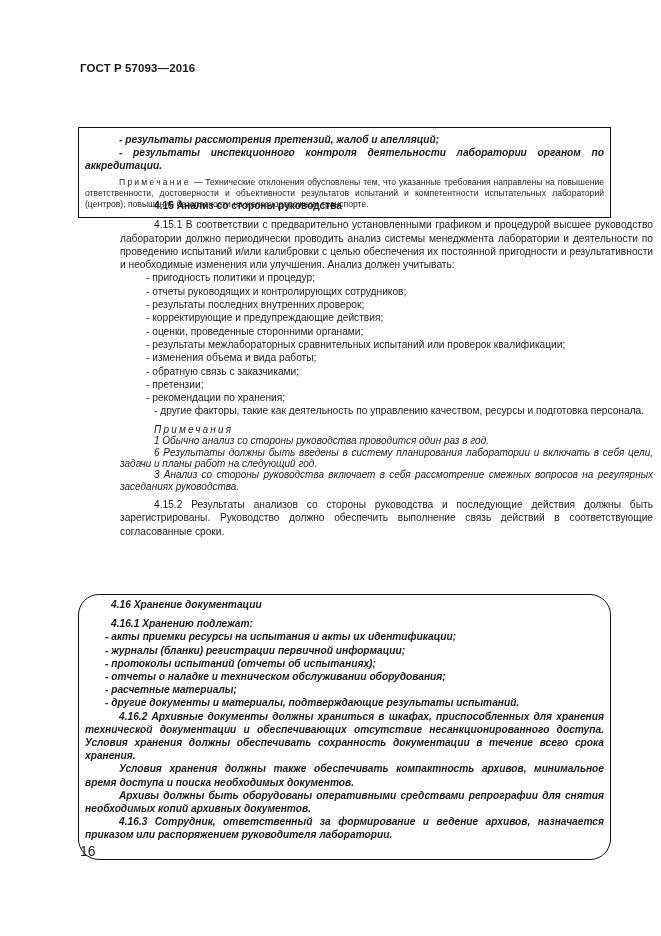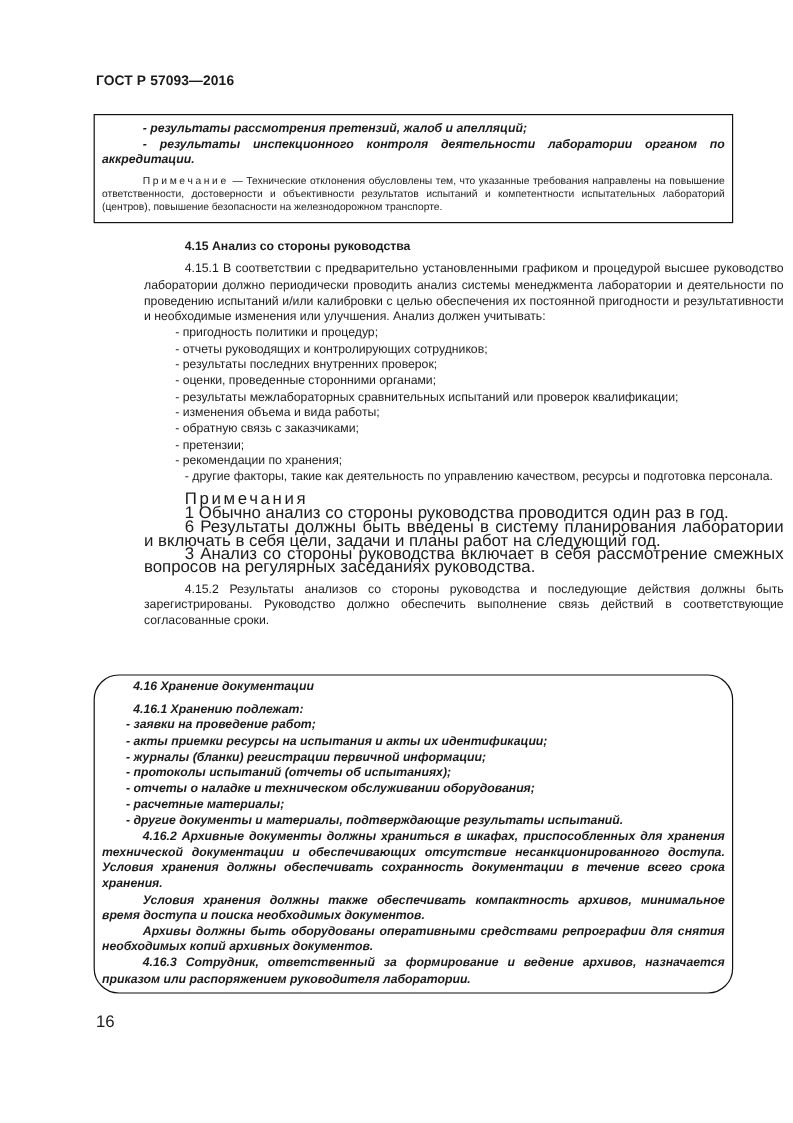--- a/index.html
+++ b/index.html
@@ -7,37 +7,37 @@
     width: 661px; height: 936px; position: relative; overflow: hidden;
     font-family: "Liberation Sans", sans-serif; color: #1a1a1a;
   }
   .page { position: absolute; left: 0; top: 0; width: 652px; height: 936px; }
   .header {
     position: absolute; left: 80px; top: 62px;
     font-size: 11.5px; font-weight: bold; letter-spacing: 0.1px;
   }
   .box {
     position: absolute; left: 78px; width: 533px;
-    border: 1.3px solid #111; box-sizing: border-box;
+    border: 1.3px solid #111; box-sizing: border-box; margin-top: 32px;
   }
   .box1 { top: 95px; height: 91px; padding: 5px 6px 0 6px; }
   .box2 { top: 562px; height: 266px; padding: 3px 6px 0 6px; border-radius: 21px; }
   .bi { font-style: italic; font-weight: bold; font-size: 10.2px; line-height: 13.2px; text-align: justify; }
   .ind { text-indent: 34px; }
   .ind-small { text-indent: 8px; }
   .note { font-size: 8.6px; line-height: 11.2px; text-align: justify; }
   .spaced { letter-spacing: 2.2px; }
   .main {
     position: absolute; left: 80px; width: 533px;
     font-size: 10.2px; line-height: 13.3px; text-align: justify;
   }
   .sec-title { font-weight: bold; font-size: 10.2px; }
   .p { margin: 0; }
   .item { padding-left: 26px; }
-  .notes { font-size: 14px; line-height: 11.4px; }
+  .notes { font-size: 10px; line-height: 11.4px; font-style: italic; }
   .pagenum { position: absolute; left: 80px; top: 843px; font-size: 14px; }
   .gap6 { height: 6px; }
   .gap4 { height: 4px; }
 </style>
 </head>
 <body>
 
 <div class="page">
 
   <div class="header">ГОСТ Р 57093—2016</div>
@@ -49,20 +49,21 @@
     <p class="p note ind"><span class="spaced">Примечание</span><span> — Технические отклонения обусловлены тем, что указанные требования направлены на повышение ответственности, достоверности и объективности результатов испытаний и компетентности испытательных лабораторий (центров), повышение безопасности на железнодорожном транспорте.</span></p>
   </div>
 
   <div class="main" style="top: 199px; margin-left: 40px;">
     <p class="p sec-title ind">4.15 Анализ со стороны руководства</p>
     <div class="gap6"></div>
     <p class="p ind">4.15.1 В соответствии с предварительно установленными графиком и процедурой высшее руководство лаборатории должно периодически проводить анализ системы менеджмента лаборатории и деятельности по проведению испытаний и/или калибровки с целью обеспечения их постоянной пригодности и результативности и необходимые изменения или улучшения. Анализ должен учитывать:</p>
     <p class="p item">- пригодность политики и процедур;</p>
     <p class="p item">- отчеты руководящих и контролирующих сотрудников;</p>
     <p class="p item">- результаты последних внутренних проверок;</p>
+    <p class="p item">- корректирующие и предупреждающие действия;</p>
     <p class="p item">- оценки, проведенные сторонними органами;</p>
     <p class="p item">- результаты межлабораторных сравнительных испытаний или проверок квалификации;</p>
     <p class="p item">- изменения объема и вида работы;</p>
     <p class="p item">- обратную связь с заказчиками;</p>
     <p class="p item">- претензии;</p>
     <p class="p item">- рекомендации по хранения;</p>
     <p class="p ind">- другие факторы, такие как деятельность по управлению качеством, ресурсы и подготовка персонала.</p>
     <div class="gap6"></div>
     <div class="notes">
       <p class="p ind spaced">Примечания</p>
@@ -71,21 +72,20 @@
       <p class="p ind">3 Анализ со стороны руководства включает в себя рассмотрение смежных вопросов на регулярных заседаниях руководства.</p>
     </div>
     <div class="gap6"></div>
     <p class="p ind">4.15.2 Результаты анализов со стороны руководства и последующие действия должны быть зарегистрированы. Руководство должно обеспечить выполнение связь действий в соответствующие согласованные сроки.</p>
   </div>
 
   <div class="box box2">
     <p class="p bi ind-small" style="padding-left:26px; text-indent:0;">4.16 Хранение документации</p>
     <div class="gap6"></div>
     <p class="p bi" style="padding-left:26px;">4.16.1 Хранению подлежат:</p>
-    <p class="p bi" style="padding-left:20px;">- заявки на проведение работ;</p>
     <p class="p bi" style="padding-left:20px;">- акты приемки ресурсы на испытания и акты их идентификации;</p>
     <p class="p bi" style="padding-left:20px;">- журналы (бланки) регистрации первичной информации;</p>
     <p class="p bi" style="padding-left:20px;">- протоколы испытаний (отчеты об испытаниях);</p>
     <p class="p bi" style="padding-left:20px;">- отчеты о наладке и техническом обслуживании оборудования;</p>
     <p class="p bi" style="padding-left:20px;">- расчетные материалы;</p>
     <p class="p bi" style="padding-left:20px;">- другие документы и материалы, подтверждающие результаты испытаний.</p>
     <p class="p bi ind">4.16.2  Архивные документы должны храниться в шкафах, приспособленных для хранения технической документации и обеспечивающих отсутствие несанкционированного доступа. Условия хранения должны обеспечивать сохранность документации в течение всего срока хранения.</p>
     <p class="p bi ind">Условия хранения должны также обеспечивать компактность архивов, минимальное время доступа и поиска необходимых документов.</p>
     <p class="p bi ind">Архивы должны быть оборудованы оперативными средствами репрографии для снятия необходимых копий архивных документов.</p>
     <p class="p bi ind">4.16.3 Сотрудник, ответственный за формирование и ведение архивов, назначается приказом или распоряжением руководителя лаборатории.</p>

